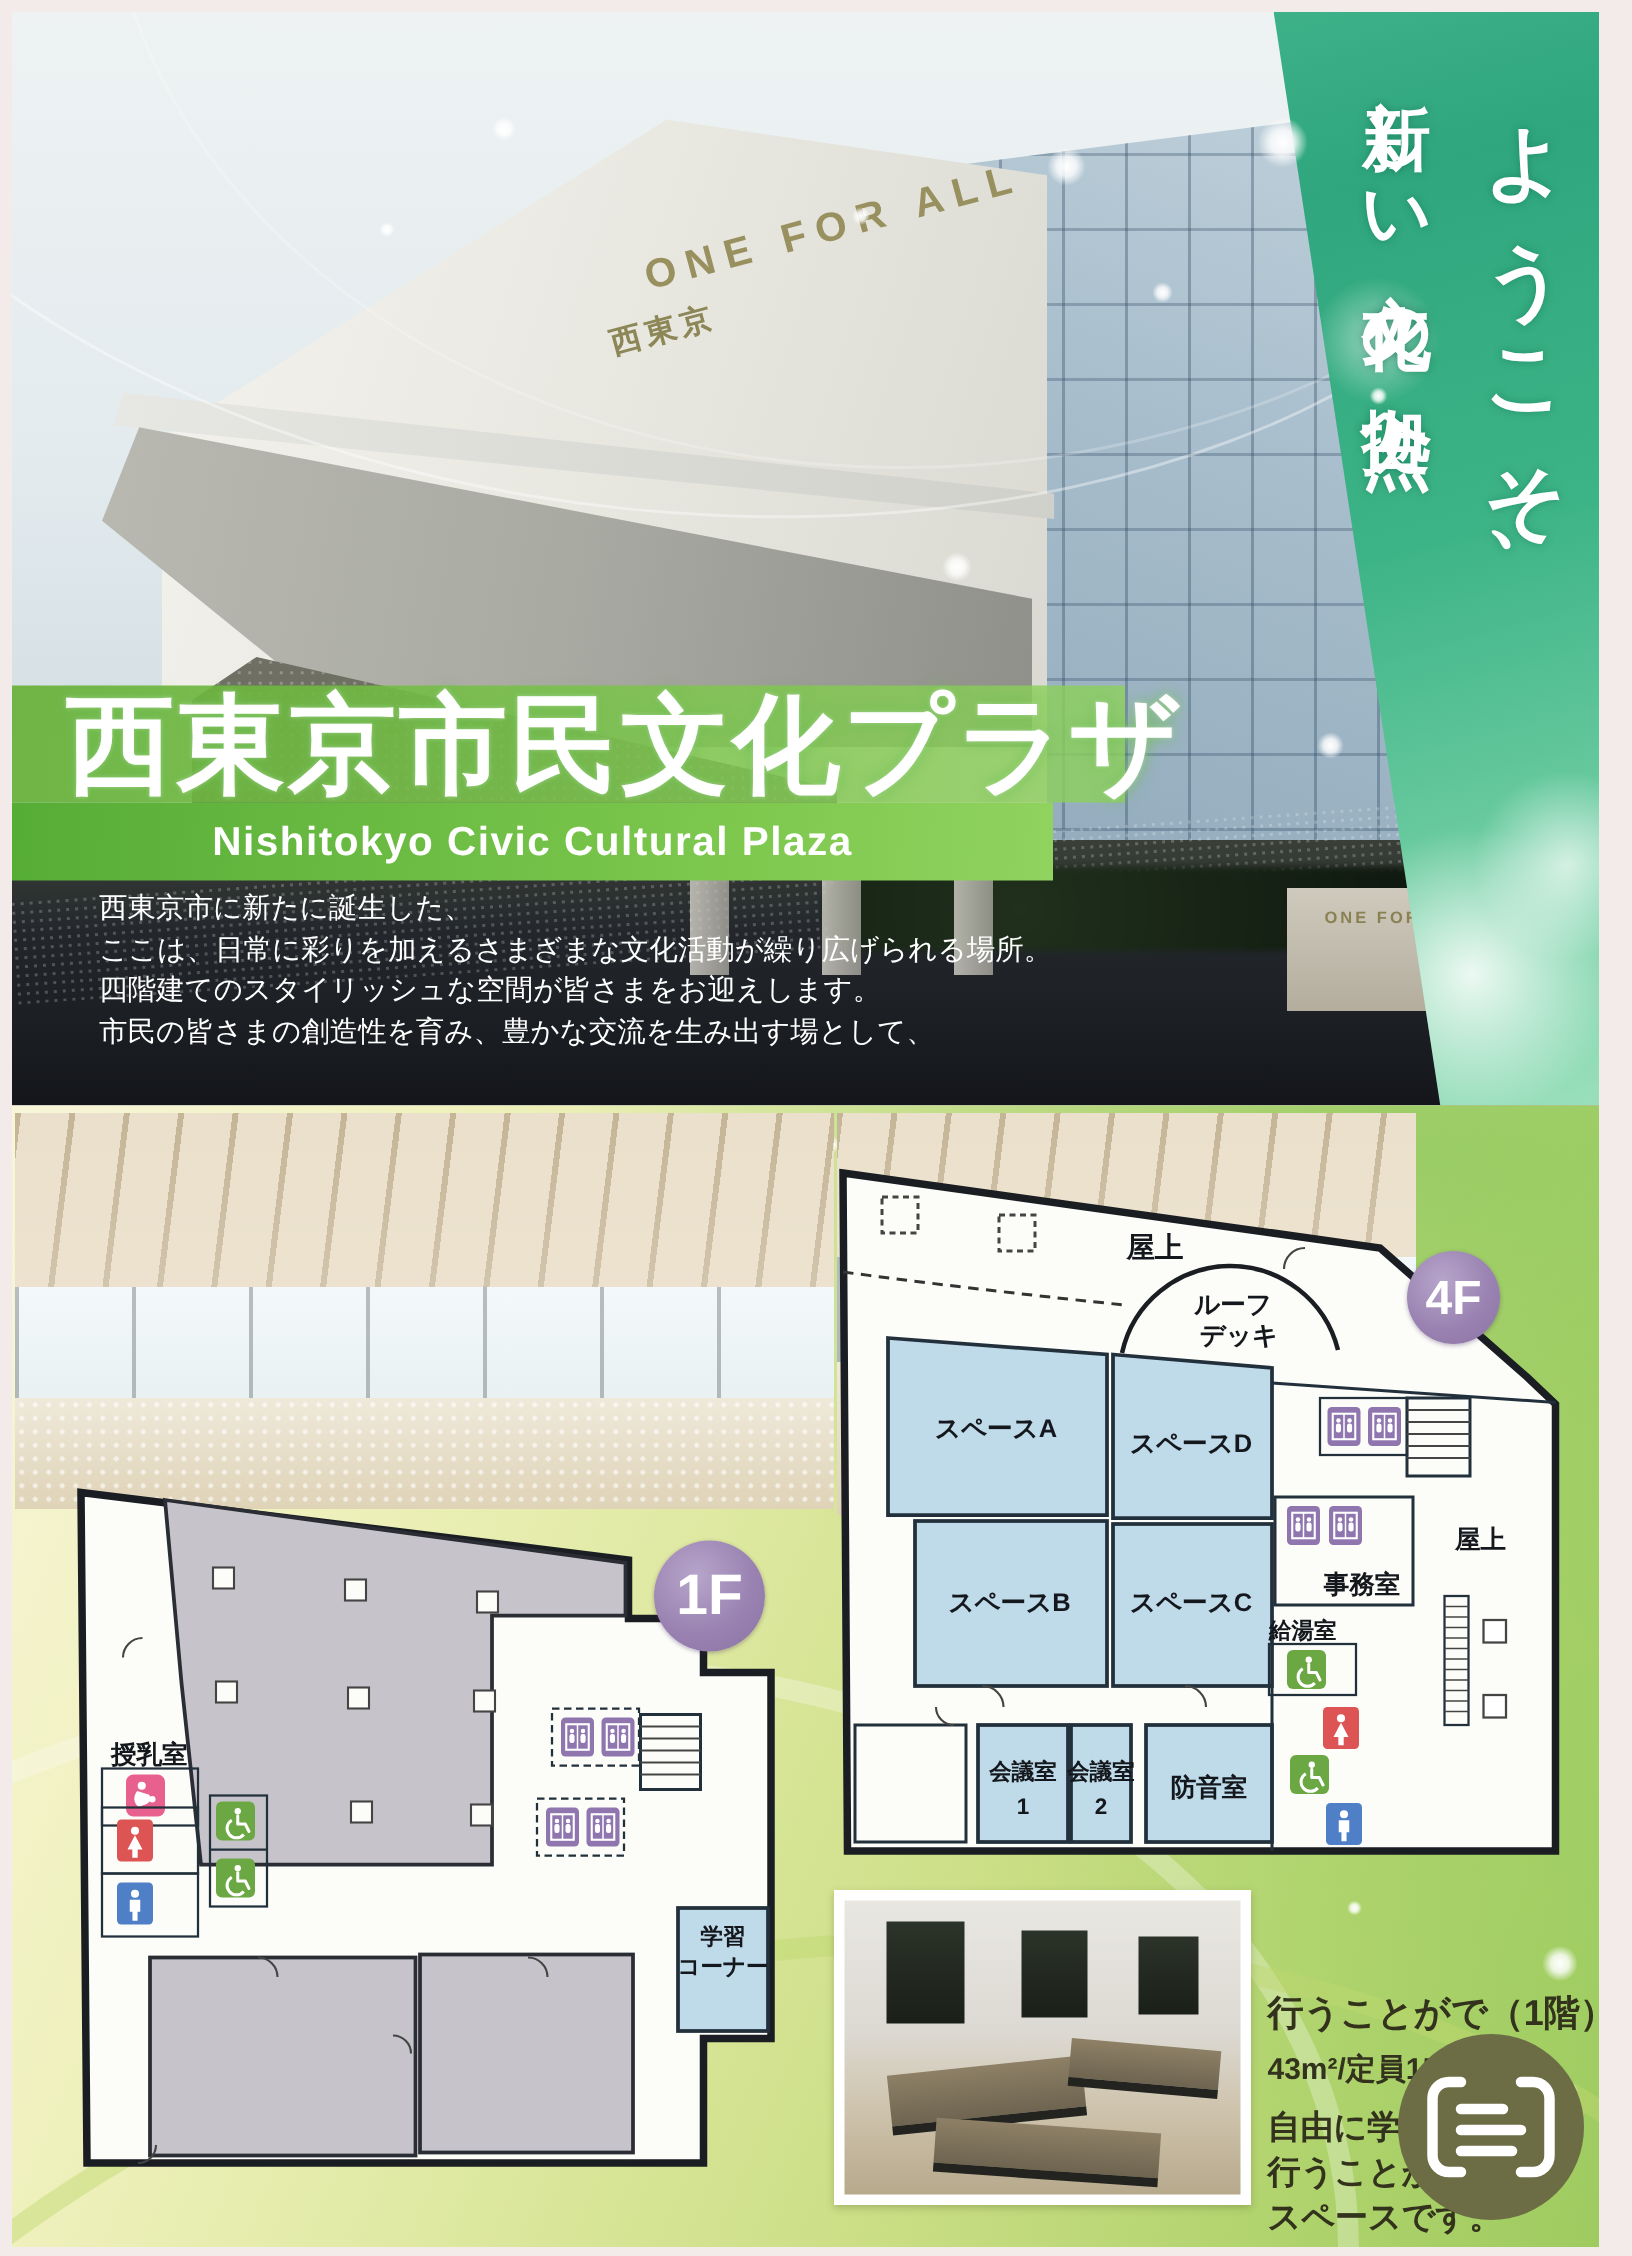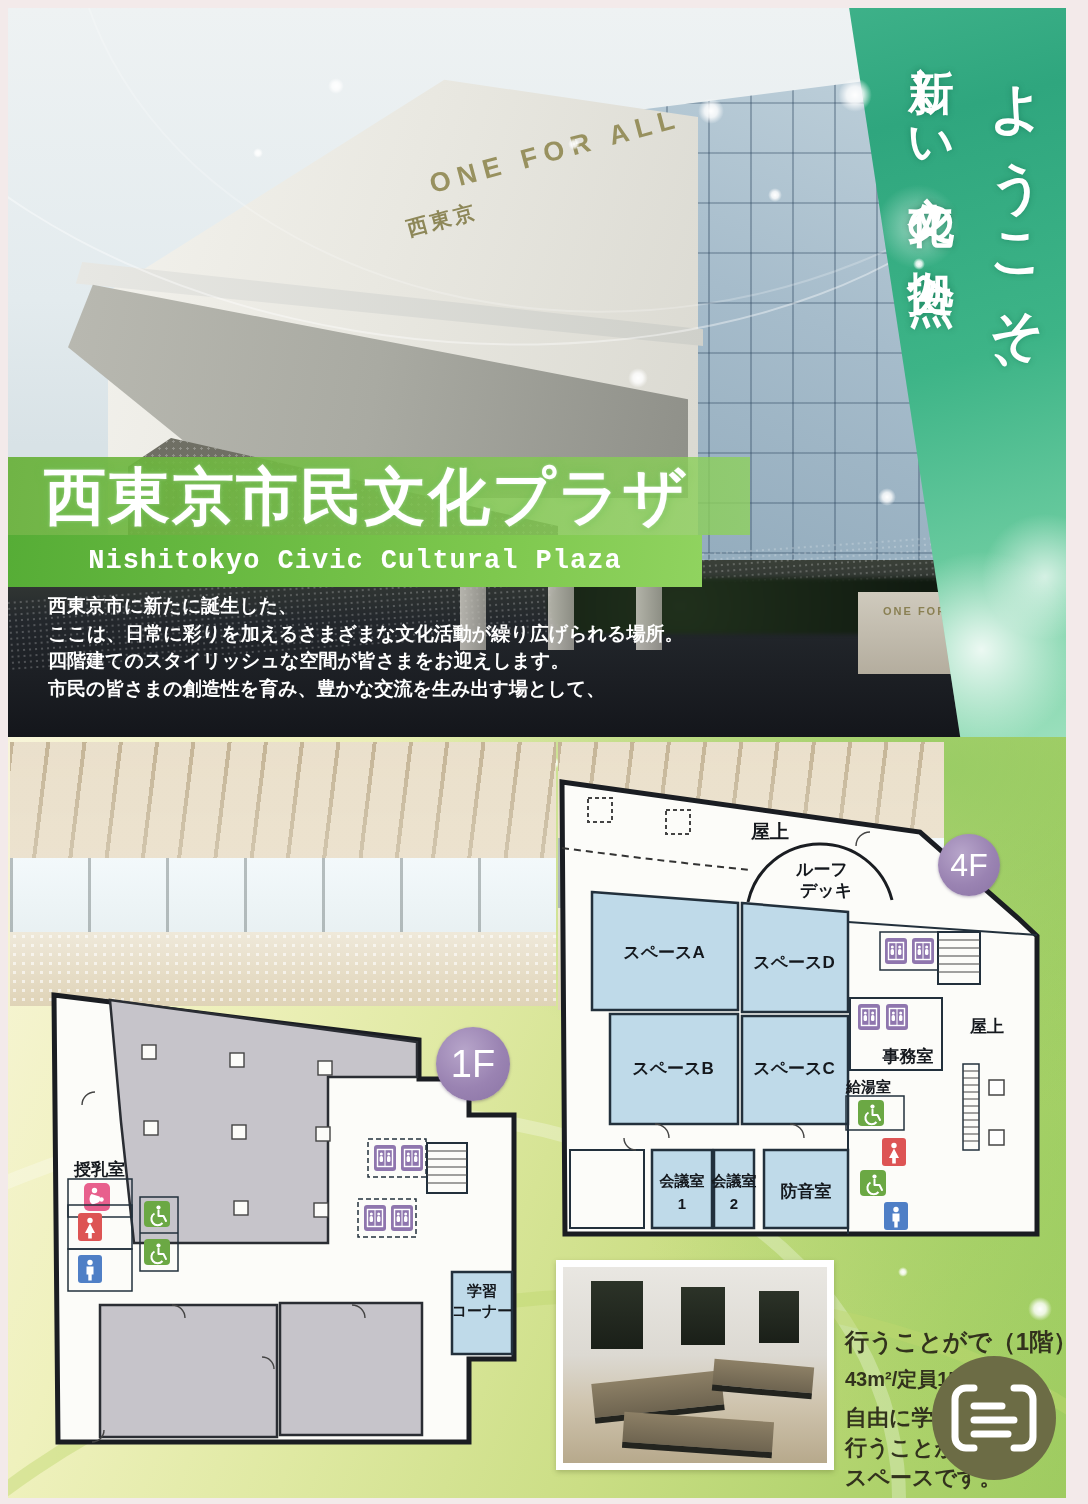--- a/index.html
+++ b/index.html
@@ -60,27 +60,27 @@
         text-shadow:0 0 6px rgba(0,90,60,.35);}
   .v1{left:972px;top:38px;height:640px;font-size:54px;letter-spacing:14px;}
   .v2{left:892px;top:22px;height:700px;font-size:46px;letter-spacing:8px;}
   .sp{position:absolute;border-radius:50%;
         background:radial-gradient(circle,#ffffff 0%,rgba(255,255,255,.8) 35%,rgba(255,255,255,0) 70%);}
 
   
   .banner-main{position:absolute;left:8px;top:457px;width:742px;height:78px;z-index:4;
         background:linear-gradient(95deg,rgba(103,176,56,.92) 0%,rgba(126,198,77,.85) 60%,rgba(143,209,94,.8) 100%);
         display:flex;align-items:center;}
-  .banner-main h1{margin:2px 0 0 36px;color:#fff;font-size:62px;letter-spacing:2px;
+  .banner-main h1{margin:2px 0 0 36px;color:#fff;font-size:72px;letter-spacing:2px;
         text-shadow:0 0 10px rgba(110,190,80,.9),0 0 3px rgba(255,255,255,.5);white-space:nowrap;}
   .banner-sub{position:absolute;left:8px;top:535px;width:694px;height:52px;z-index:4;
         background:linear-gradient(95deg,#56ad36 0%,#7ec84e 70%,#90d35f 100%);
         display:flex;align-items:center;justify-content:center;
-        color:#fff;font-size:27px;font-weight:bold;letter-spacing:1px;font-family:Liberation Mono, monospace;}
-  .intro{position:absolute;left:48px;top:592px;z-index:4;color:#fff;font-weight:bold;
+        color:#fff;font-size:27px;font-weight:bold;letter-spacing:1px;}
+  .intro{position:absolute;left:66px;top:592px;z-index:4;color:#fff;font-weight:normal;
         font-size:19px;line-height:27.5px;white-space:nowrap;}
 
   
   .mid{position:absolute;left:8px;top:737px;width:1058px;height:761px;overflow:hidden;
        background:
         radial-gradient(900px 560px at 88% 4%,rgba(120,192,80,.55),rgba(120,192,80,0) 62%),
         radial-gradient(700px 520px at 102% 55%,rgba(150,205,95,.5),rgba(150,205,95,0) 65%),
         linear-gradient(112deg,#f8f5d9 0%,#eff1bd 22%,#dfe9a2 42%,#cbde85 64%,#aed26b 86%,#9ecb60 100%);}
   .swoosh{position:absolute;border-radius:50%;border:14px solid rgba(255,255,255,.28);}
 
@@ -101,21 +101,21 @@
         background:repeating-linear-gradient(170deg,rgba(60,55,45,.75) 0 9px,transparent 9px 34px);
         filter:blur(.4px);}
 
   
   svg.plan{position:absolute;z-index:3;}
   svg.plan text{font-family:"Liberation Sans",sans-serif;font-weight:bold;fill:#14181d;}
 
   
   .badge{position:absolute;z-index:5;border-radius:50%;display:flex;align-items:center;justify-content:center;
         background:radial-gradient(circle at 38% 32%,#b7a5ca 0%,#9a83b2 55%,#8b74a5 100%);
-        color:#fff;font-weight:normal;box-shadow:0 1px 3px rgba(60,40,90,.35);}
+        color:#fff;font-weight:bold;box-shadow:0 1px 3px rgba(60,40,90,.35);}
   .badge4{left:938px;top:834px;width:62px;height:62px;font-size:32px;}
   .badge1{left:436px;top:1027px;width:74px;height:74px;font-size:38px;}
 
   
   .learn-photo{position:absolute;left:556px;top:1260px;width:278px;height:210px;z-index:3;
         background:#fff;padding:7px;box-sizing:border-box;box-shadow:0 2px 5px rgba(80,90,40,.3);}
   .lp-in{position:relative;width:100%;height:100%;overflow:hidden;
         background:linear-gradient(180deg,#e9e7e2 0%,#dcd9d2 45%,#cfc4ae 70%,#b7a98c 100%);}
   .lp-win{position:absolute;width:52px;height:68px;background:linear-gradient(180deg,#2c3328,#1a1f18);top:14px;}
   .lp-table{position:absolute;background:linear-gradient(180deg,#8d8066,#6e6450);border-bottom:6px solid #23241f;}

